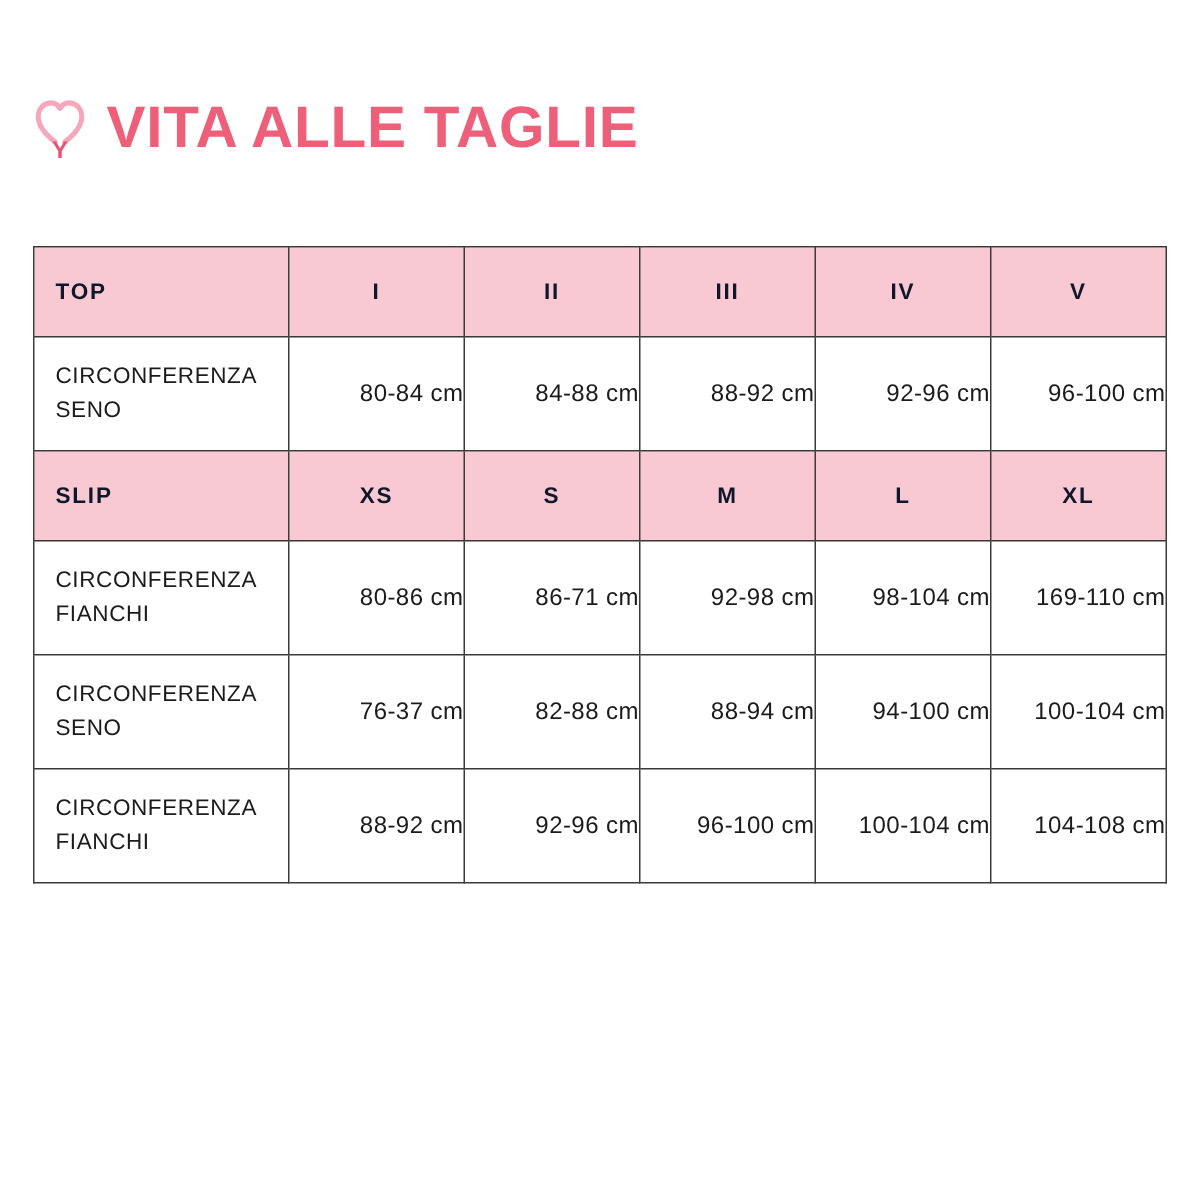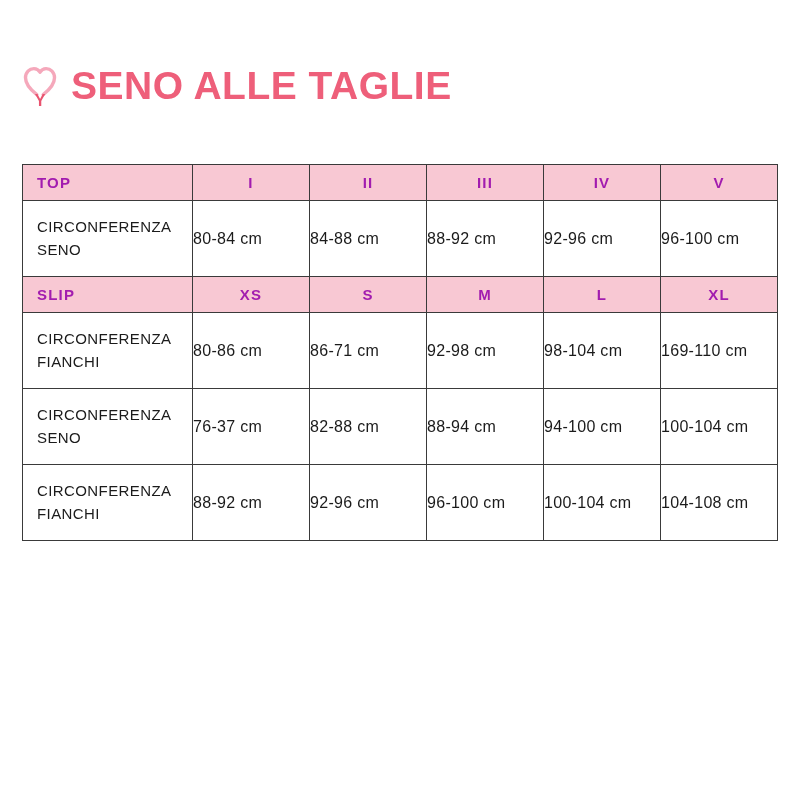--- a/index.html
+++ b/index.html
@@ -32,31 +32,31 @@
     border-collapse: collapse;
     table-layout: fixed;
     width: 756px;
     margin: 57px 0 0 22px;
     background: #ffffff;
   }
   col.c-label { width: 170px; }
   th, td { border: 1px solid #3a3a3a; padding: 0; }
   tr.hrow th {
     background: #f8c8d3;
-    height: 36px;
+    height: 60px;
     font-size: 15px;
     font-weight: 700;
     letter-spacing: 1.2px;
-    color: #a21caf;
+    color: #0f172a;
     text-align: center;
   }
   tr.hrow th.lbl { text-align: left; padding-left: 14px; }
   tr.drow td {
     height: 76px;
-    text-align: left;
+    text-align: right;
     font-size: 16px;
     font-weight: 400;
     letter-spacing: 0.3px;
     color: #1b1b1b;
     background: #ffffff;
   }
   tr.drow td.lbl {
     text-align: left;
     padding-left: 14px;
     padding-right: 14px;
@@ -70,21 +70,21 @@
 
 <div class="page">
 
   <header class="title-row">
     <span class="logo">
       <svg viewBox="0 0 40 44" width="40" height="44" aria-hidden="true">
         <path d="M16.8 31.6 C11.6 27.6 5.5 22.2 5.5 14.8 C5.5 9.2 9.4 5.6 13.9 5.6 C16.5 5.6 18.8 7.1 20 9.3 C21.2 7.1 23.5 5.6 26.1 5.6 C30.6 5.6 34.5 9.2 34.5 14.8 C34.5 22.2 28.4 27.6 23.2 31.6" fill="none" stroke="#f5a8bb" stroke-width="3.4" stroke-linecap="round" stroke-linejoin="round"></path>
         <text x="20" y="42.5" text-anchor="middle" font-family="Liberation Sans, sans-serif" font-size="16" font-weight="800" fill="#e9536f">Y</text>
       </svg>
     </span>
-    <h1 class="page-title">SENO ALLE TAGLIE</h1>
+    <h1 class="page-title">VITA ALLE TAGLIE</h1>
   </header>
 
   <table class="size-table">
     <colgroup>
       <col class="c-label">
       <col>
         <col>
         <col>
         <col>
         <col>

